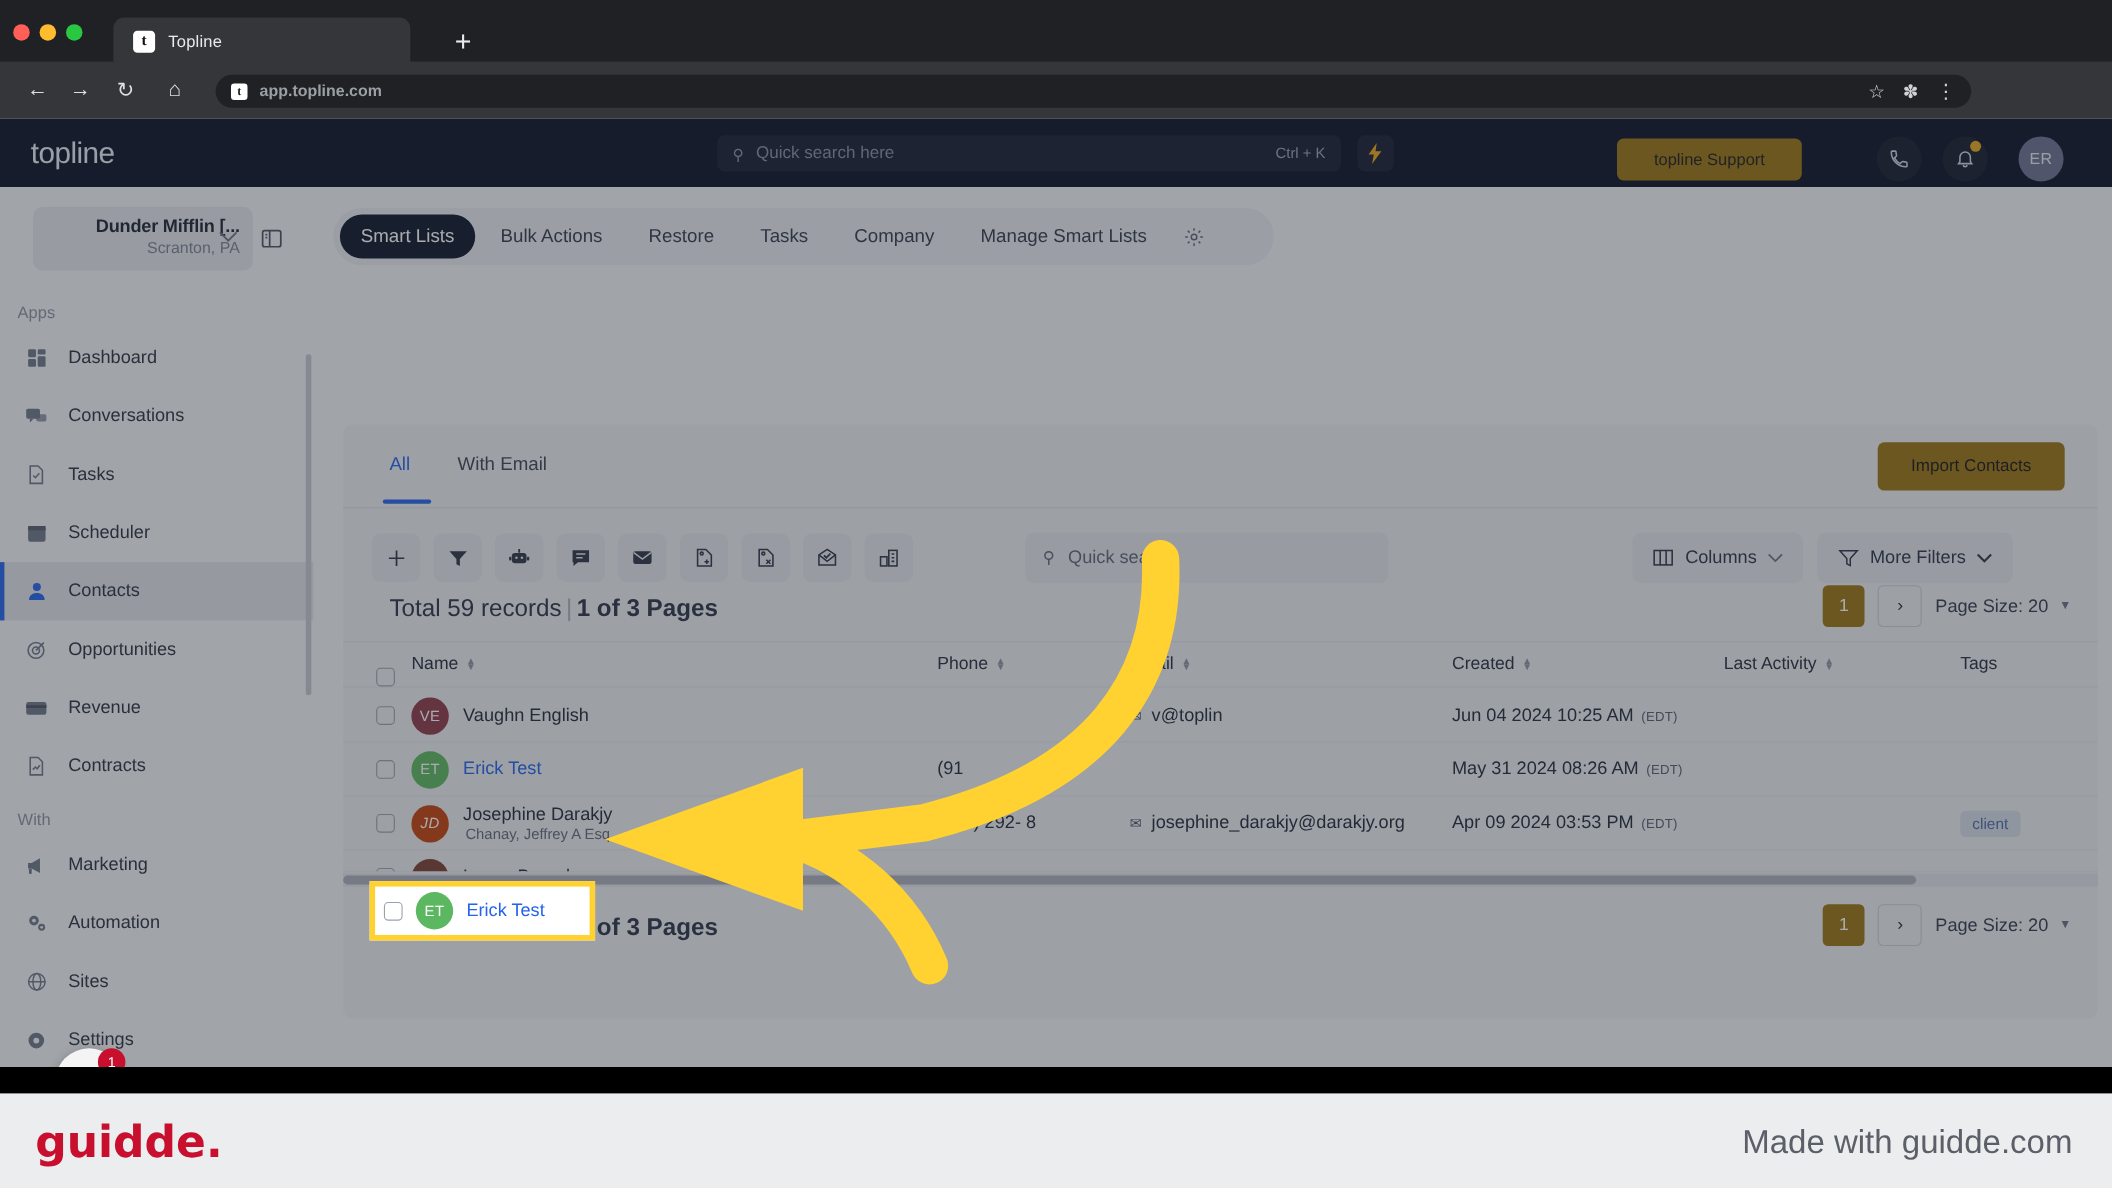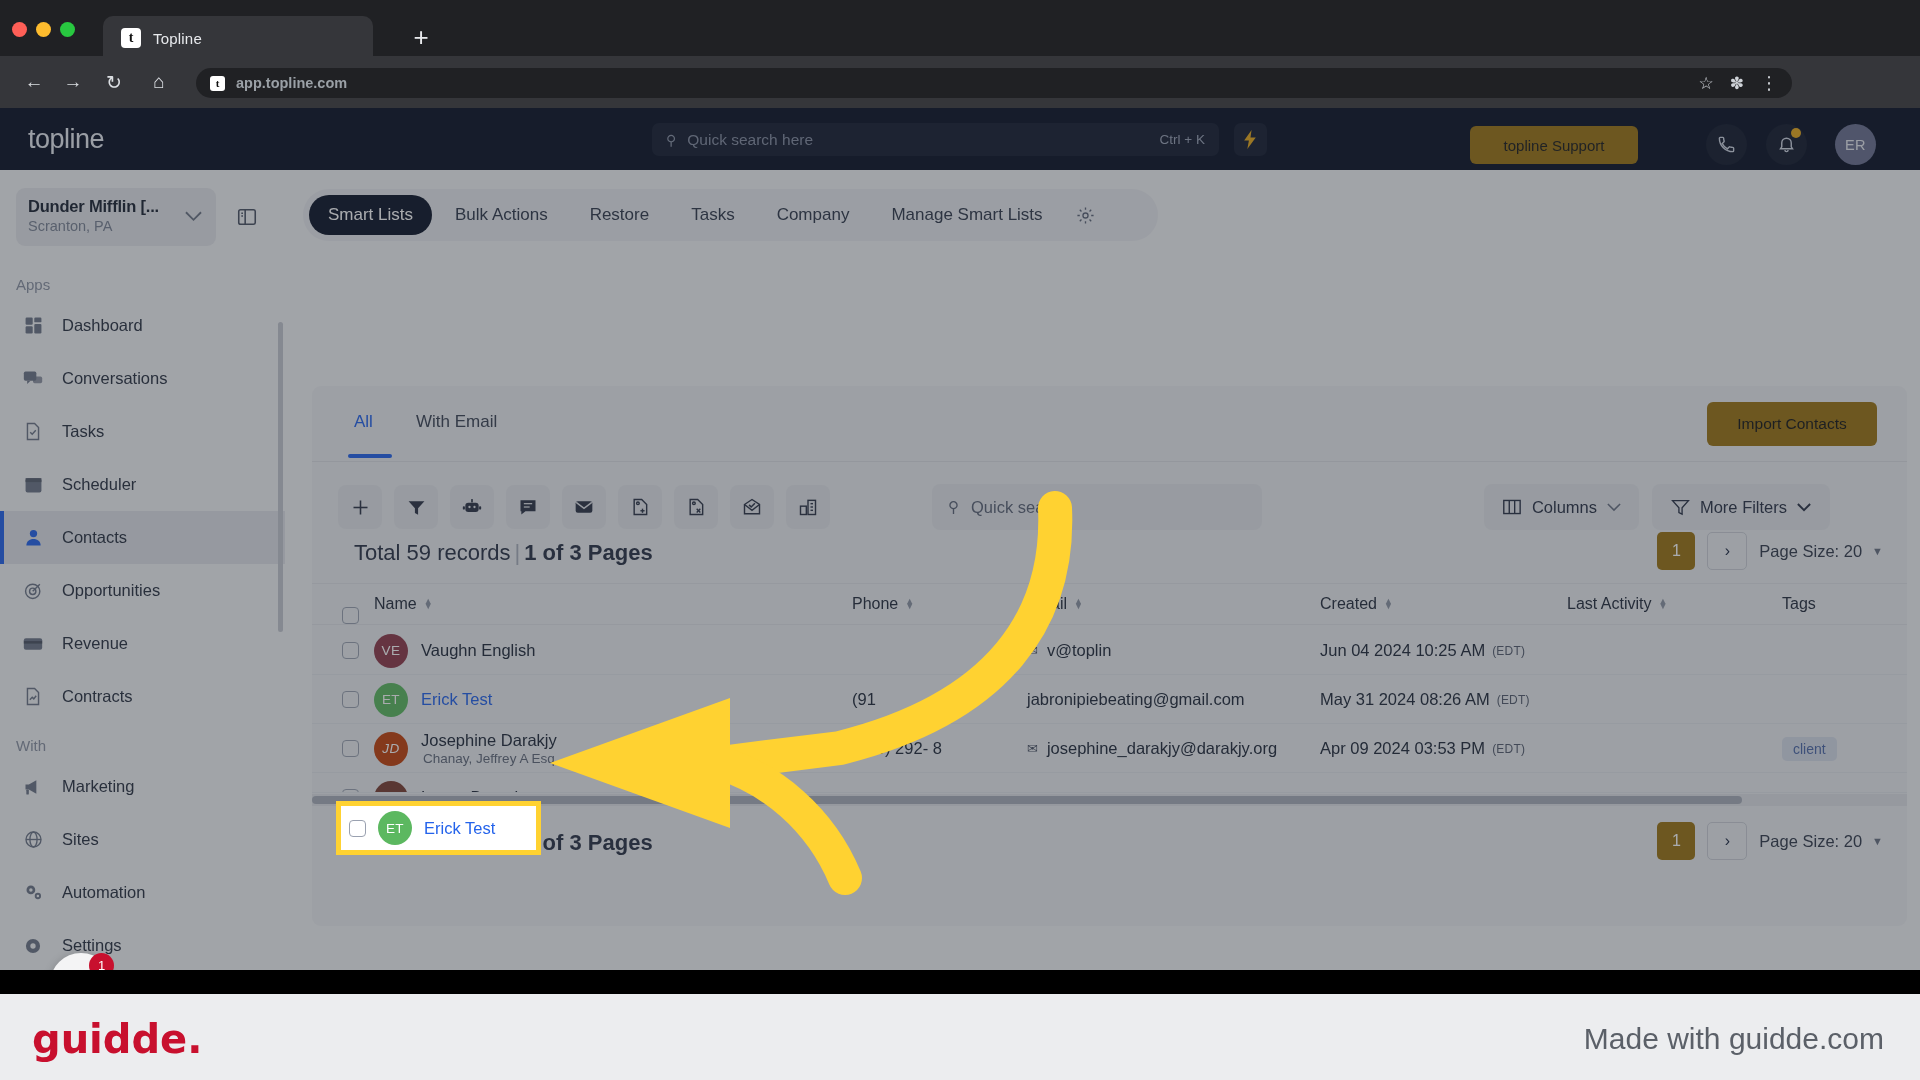--- a/index.html
+++ b/index.html
@@ -86,22 +86,22 @@
   #notification-dot { position:absolute; right:6px; top:4px; width:10px; height:10px; border-radius:50%; background:#e8a91b; }
   #user-avatar {
     position:absolute; left:1835px; top:16px; width:41px; height:41px; border-radius:50%;
     background:#6b7190; display:flex; align-items:center; justify-content:center;
     color:#e8eaf0; font-size:14.5px; letter-spacing:.5px;
   }
 
   
   #sidebar { position:absolute; left:0; top:62px; width:285px; height:800px; background:#f2f3f5; }
   #workspace-switcher {
-    position:absolute; left:16px; top:18px; width:200px; height:58px;
-    background:#e3e5e9; border-radius:9px; padding:9px 12px;
+    position:absolute; left:30px; top:18px; width:200px; height:58px;
+    background:#e3e5e9; border-radius:9px; padding:9px 12px;text-align:right;
   }
   #workspace-name { color:#1c2433; font-size:16.5px; font-weight:600; letter-spacing:-.2px; }
   #workspace-sub { color:#7b8394; font-size:14.5px; margin-top:2px; }
   #workspace-chevron { position:absolute; right:14px; top:20px; color:#6c7484; font-size:15px; }
   #panel-toggle-button {
     position:absolute; left:232px; top:32px; width:30px; height:30px;
     display:flex; align-items:center; justify-content:center; color:#4a5263;
   }
 
   .nav-section-label { padding:0 0 0 16px; color:#8a92a2; font-size:15px; margin-top:6px; margin-bottom:6px; }
@@ -422,39 +422,39 @@
           <svg width="20" height="20" viewBox="0 0 24 24" fill="#6d7687">
               <path d="M3 9v6h4l9 5V4L7 9z"></path>
               <rect x="4" y="15" width="3" height="6" rx="1"></rect>
             </svg>
         </span>
         <span>Marketing</span>
       </div>
 
       <div class="nav-item">
         <span class="nav-icon">
-          <svg width="19" height="19" viewBox="0 0 24 24" fill="none" stroke="#6d7687" stroke-width="1.7">
-              <circle cx="12" cy="12" r="9.5"></circle>
-              <ellipse cx="12" cy="12" rx="4.5" ry="9.5"></ellipse>
-              <line x1="2.5" y1="12" x2="21.5" y2="12"></line>
-            </svg>
-        </span>
-        <span>Sites</span>
-      </div>
-
-      <div class="nav-item">
-        <span class="nav-icon">
           <svg width="21" height="21" viewBox="0 0 24 24" fill="#6d7687">
               <circle cx="9" cy="9" r="5"></circle>
               <circle cx="9" cy="9" r="2" fill="#f2f3f5"></circle>
               <circle cx="17" cy="16" r="3.6"></circle>
               <circle cx="17" cy="16" r="1.4" fill="#f2f3f5"></circle>
             </svg>
         </span>
         <span>Automation</span>
+      </div>
+
+      <div class="nav-item">
+        <span class="nav-icon">
+          <svg width="19" height="19" viewBox="0 0 24 24" fill="none" stroke="#6d7687" stroke-width="1.7">
+              <circle cx="12" cy="12" r="9.5"></circle>
+              <ellipse cx="12" cy="12" rx="4.5" ry="9.5"></ellipse>
+              <line x1="2.5" y1="12" x2="21.5" y2="12"></line>
+            </svg>
+        </span>
+        <span>Sites</span>
       </div>
 
       <div class="nav-item">
         <span class="nav-icon">
           <svg width="20" height="20" viewBox="0 0 24 24" fill="#6d7687">
               <circle cx="12" cy="12" r="8.5"></circle>
               <circle cx="12" cy="12" r="3.2" fill="#f2f3f5"></circle>
             </svg>
         </span>
         <span>Settings</span>
@@ -649,23 +649,20 @@
 
     <div class="trow" style="top:289px;">
       <div class="row-chk chk"></div>
       <div class="cell" style="left:62px;">
         <div class="avatar" style="background:#5cb860;">ET</div>
         <div class="name-wrap" style="margin-left:13px;">
           <span style="color:#2463eb;">Erick Test</span>
         </div>
       </div>
       <div class="cell" style="left:540px;">(91</div>
-      <div class="cell email-cell" style="left:715px;">
-        <span>jabronipiebeating@gmail.com</span>
-      </div>
       <div class="cell" style="left:1008px; gap:7px;">
         <span>May 31 2024 08:26 AM</span>
         <span class="tz">(EDT)</span>
       </div>
       <div class="cell" style="left:1255px;"></div>
       <div class="cell" style="left:1470px;"></div>
     </div>
 
     <div class="trow" style="top:338px;">
       <div class="row-chk chk"></div>

